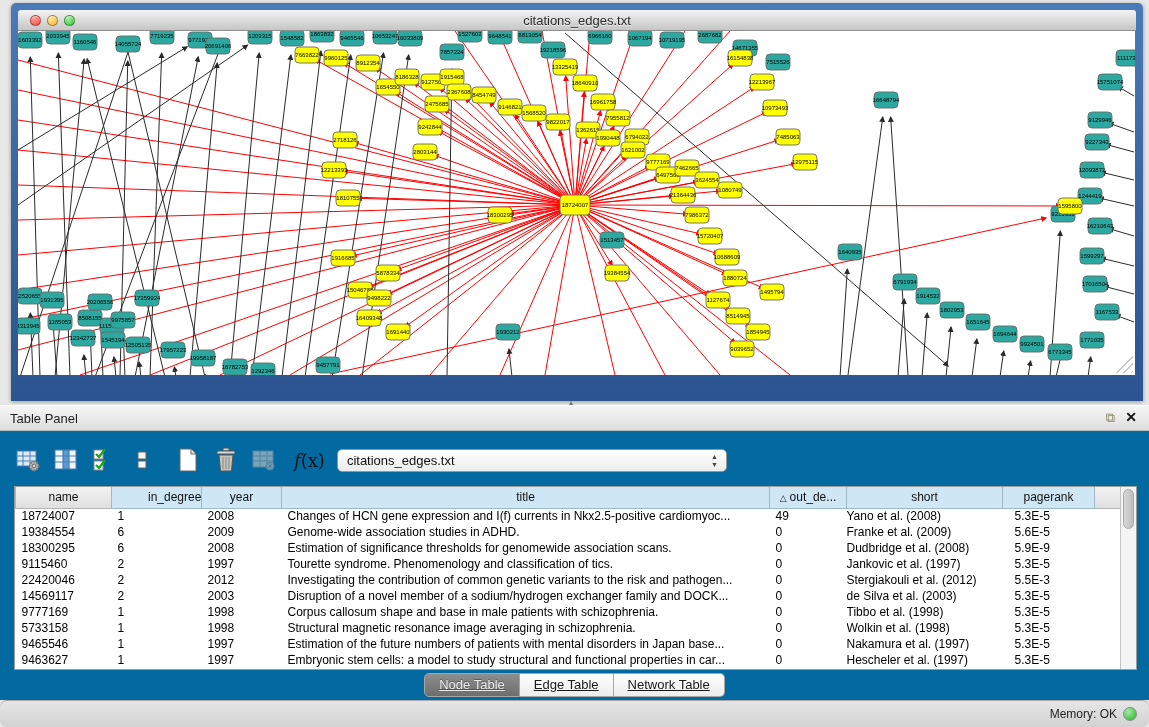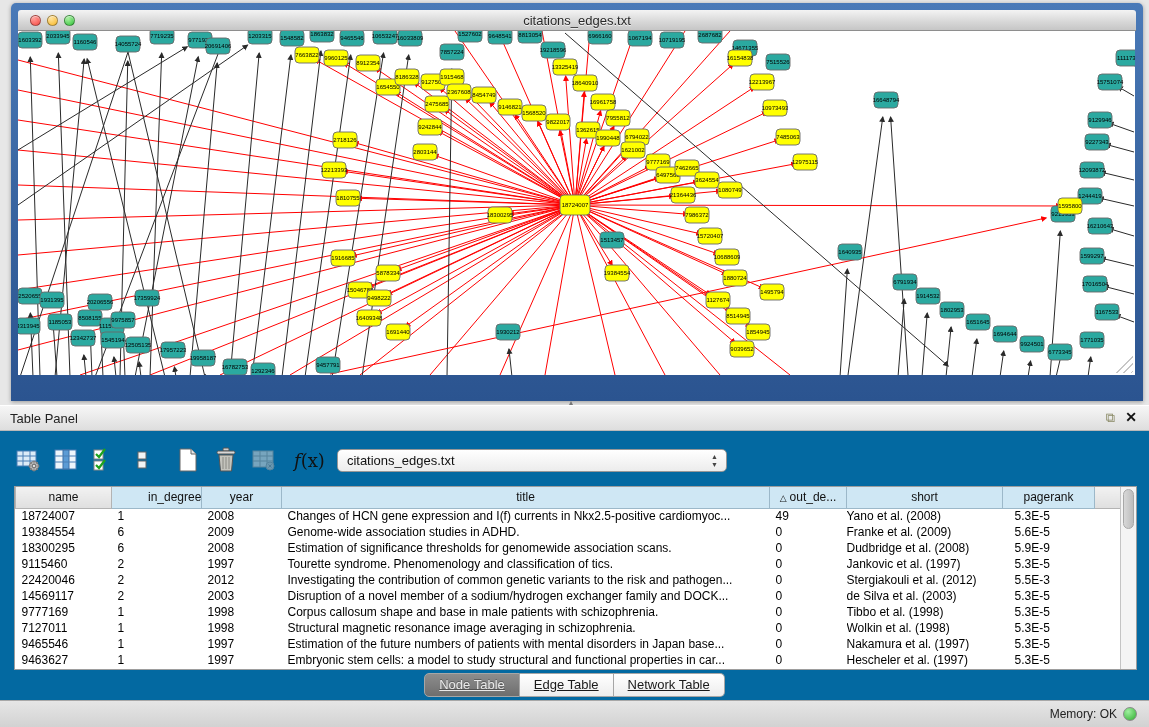--- a/index.html
+++ b/index.html
@@ -60,21 +60,21 @@
 
   .seg-tabs { position:absolute; left:0; right:0; top:268px; display:flex; justify-content:center; }
   .seg { border:1px solid #a6a6a6; background:linear-gradient(180deg,#ffffff,#ededed);
     font-size:13px; color:#1a1a1a; padding:3px 14px 4px; border-left:none;text-decoration:underline; }
   .seg:first-child { border-left:1px solid #a6a6a6; border-radius:5px 0 0 5px; }
   .seg:last-child { border-radius:0 5px 5px 0; }
   .seg.sel { background:linear-gradient(180deg,#8d8d8d,#6e6e6e); color:#e9e9e9; text-shadow:0 -1px 0 rgba(0,0,0,.3); }
 
   
   .statusbar { position:absolute; left:0; top:700px; width:1149px; height:27px;
-    background:linear-gradient(180deg,#e6e6e6,#d2d2d2); border-top:1px solid #a8a8a8; }
+    background:linear-gradient(180deg,#e6e6e6,#d2d2d2); border-top:1px solid #a8a8a8;border-radius:7px; }
   .mem { position:absolute; right:32px; top:6px; font-size:12px; color:#222; }
   .mem-dot { position:absolute; right:12px; top:6px; width:14px; height:14px; border-radius:50%;
     background:radial-gradient(circle at 35% 30%, #9ff09f, #2fae2f); border:1px solid #8a8a8a; }
 </style>
 </head>
 <body>
 
 <div class="net-window">
   <div class="titlebar">
     <span class="light red" style="background:radial-gradient(circle at 35% 30%,#ff9d98,#f6473f);"></span>
@@ -624,21 +624,21 @@
             <td>9777169</td>
             <td>1</td>
             <td>1998</td>
             <td>Corpus callosum shape and base in male patients with schizophrenia.</td>
             <td>0</td>
             <td class="center">Tibbo et al. (1998)</td>
             <td class="pad12">5.3E-5</td>
             <td></td>
           </tr>
           <tr>
-            <td>7127011</td>
+            <td>5733158</td>
             <td>1</td>
             <td>1998</td>
             <td>Structural magnetic resonance image averaging in schizophrenia.</td>
             <td>0</td>
             <td class="center">Wolkin et al. (1998)</td>
             <td class="pad12">5.3E-5</td>
             <td></td>
           </tr>
           <tr>
             <td>9465546</td>

